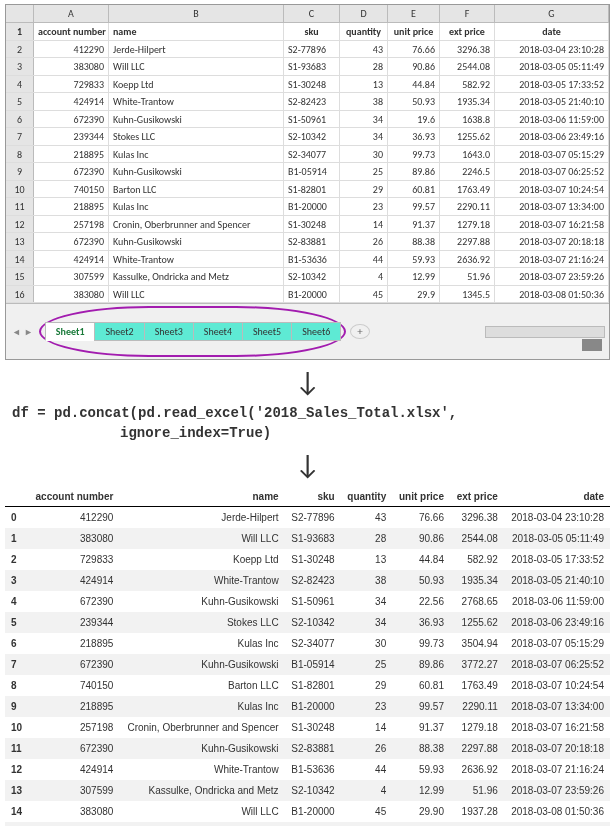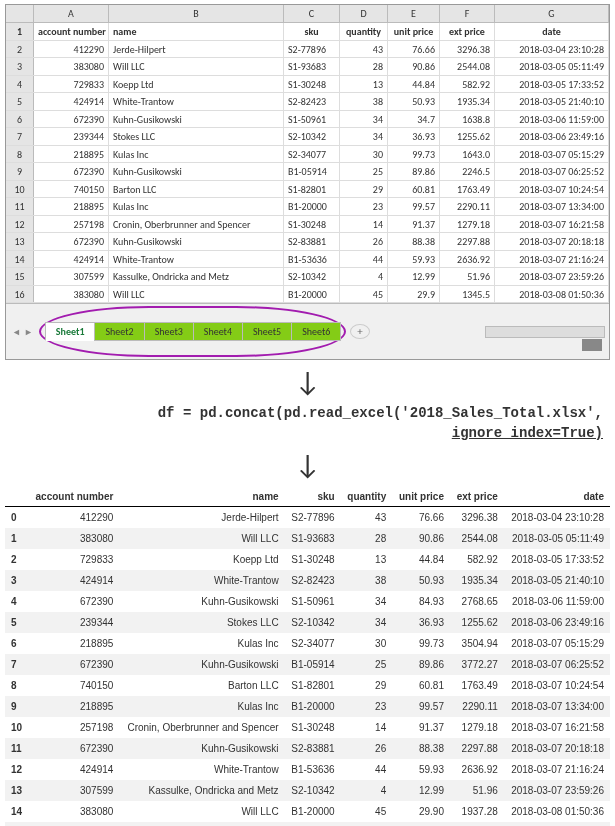--- a/index.html
+++ b/index.html
@@ -18,33 +18,33 @@
   .cell { padding: 2px 4px; font-size: 10px; border-right: 1px solid #ddd; overflow: hidden; white-space: nowrap; }
   .cell.rownum { background: #e5e5e5; text-align: center; color: #333; border-right: 1px solid #bbb; }
   .cell.numR { text-align: right; }
   .cell.txtL { text-align: left; }
   .cell.txtC { text-align: center; }
   
   .excel-tabs { display: flex; align-items: center; background: #f0f0f0; border-top: 1px solid #bbb; padding: 2px 0; position: relative; }
   .tabnav { display: flex; gap: 3px; padding: 0 6px; }
   .tabnav span { color: #888; font-size: 9px; cursor: pointer; }
   .sheet-tabs { display: flex; border: 2px solid #a21caf; border-radius: 50%/70%; padding: 14px 4px; }
-  .sheet-tab { font-size: 10px; padding: 2px 10px; border: 1px solid #bbb; background: #84cc16; margin-right: -1px; cursor: pointer; }
+  .sheet-tab { font-size: 10px; padding: 2px 10px; border: 1px solid #bbb; background: #5eead4; margin-right: -1px; cursor: pointer; }
   .sheet-tab.active { background: #fff; color: #1a7a3a; border-bottom: 1px solid #fff; font-weight: bold; }
   .tab-plus { font-size: 11px; color: #666; padding: 0 6px; border: 1px solid #ccc; border-radius: 50%; margin-left: 4px; }
   .scroll-ind { margin-left: auto; width: 120px; height: 12px; background: #ddd; border: 1px solid #bbb; margin-right: 4px; position: relative; }
   .scroll-ind::after { content:""; position:absolute; right:2px; bottom:-14px; width:20px; height:12px; background:#888;}
   
   
   .arrow-down { text-align: center; font-size: 28px; line-height: 20px; margin: 12px 0; }
   
   
-  .code { font-family: "Courier New", monospace; font-size: 14px; font-weight: bold; text-align: right; padding: 0 12px; line-height: 1.4; }
+  .code { font-family: "Courier New", monospace; font-size: 14px; font-weight: bold; text-align: left; padding: 0 12px; line-height: 1.4; }
   .code div.indent1 { padding-left: 252px; }
-  .code div.indent2 { padding-left: 108px; text-decoration: underline; }
+  .code div.indent2 { padding-left: 108px; }
   
   
   .df { width: 605px; margin: 0 auto; font-family: Arial, sans-serif; font-size: 10px; border-collapse: collapse; }
   .df th { text-align: right; padding: 4px 6px; font-weight: bold; border-bottom: 1px solid #000; }
   .df th.idx { text-align: left; }
   .df td { text-align: right; padding: 5px 6px; }
   .df td.idx { text-align: left; font-weight: bold; }
   .df tr.odd { background: #f2f2f2; }
 </style>
 </head>
@@ -111,21 +111,21 @@
         <div class="cell colE numR">50.93</div>
         <div class="cell colF numR">1935.34</div>
         <div class="cell colG numR">2018-03-05 21:40:10</div>
       </div>
       <div class="excel-row">
         <div class="cell rownum">6</div>
         <div class="cell colA numR">672390</div>
         <div class="cell colB txtL">Kuhn-Gusikowski</div>
         <div class="cell colC txtL">S1-50961</div>
         <div class="cell colD numR">34</div>
-        <div class="cell colE numR">34.7</div>
+        <div class="cell colE numR">19.6</div>
         <div class="cell colF numR">1638.8</div>
         <div class="cell colG numR">2018-03-06 11:59:00</div>
       </div>
       <div class="excel-row">
         <div class="cell rownum">7</div>
         <div class="cell colA numR">239344</div>
         <div class="cell colB txtL">Stokes LLC</div>
         <div class="cell colC txtL">S2-10342</div>
         <div class="cell colD numR">34</div>
         <div class="cell colE numR">36.93</div>
@@ -303,21 +303,21 @@
         <td>50.93</td>
         <td>1935.34</td>
         <td>2018-03-05 21:40:10</td>
       </tr>
       <tr>
         <td class="idx">4</td>
         <td>672390</td>
         <td>Kuhn-Gusikowski</td>
         <td>S1-50961</td>
         <td>34</td>
-        <td>84.93</td>
+        <td>22.56</td>
         <td>2768.65</td>
         <td>2018-03-06 11:59:00</td>
       </tr>
       <tr class="odd">
         <td class="idx">5</td>
         <td>239344</td>
         <td>Stokes LLC</td>
         <td>S2-10342</td>
         <td>34</td>
         <td>36.93</td>

